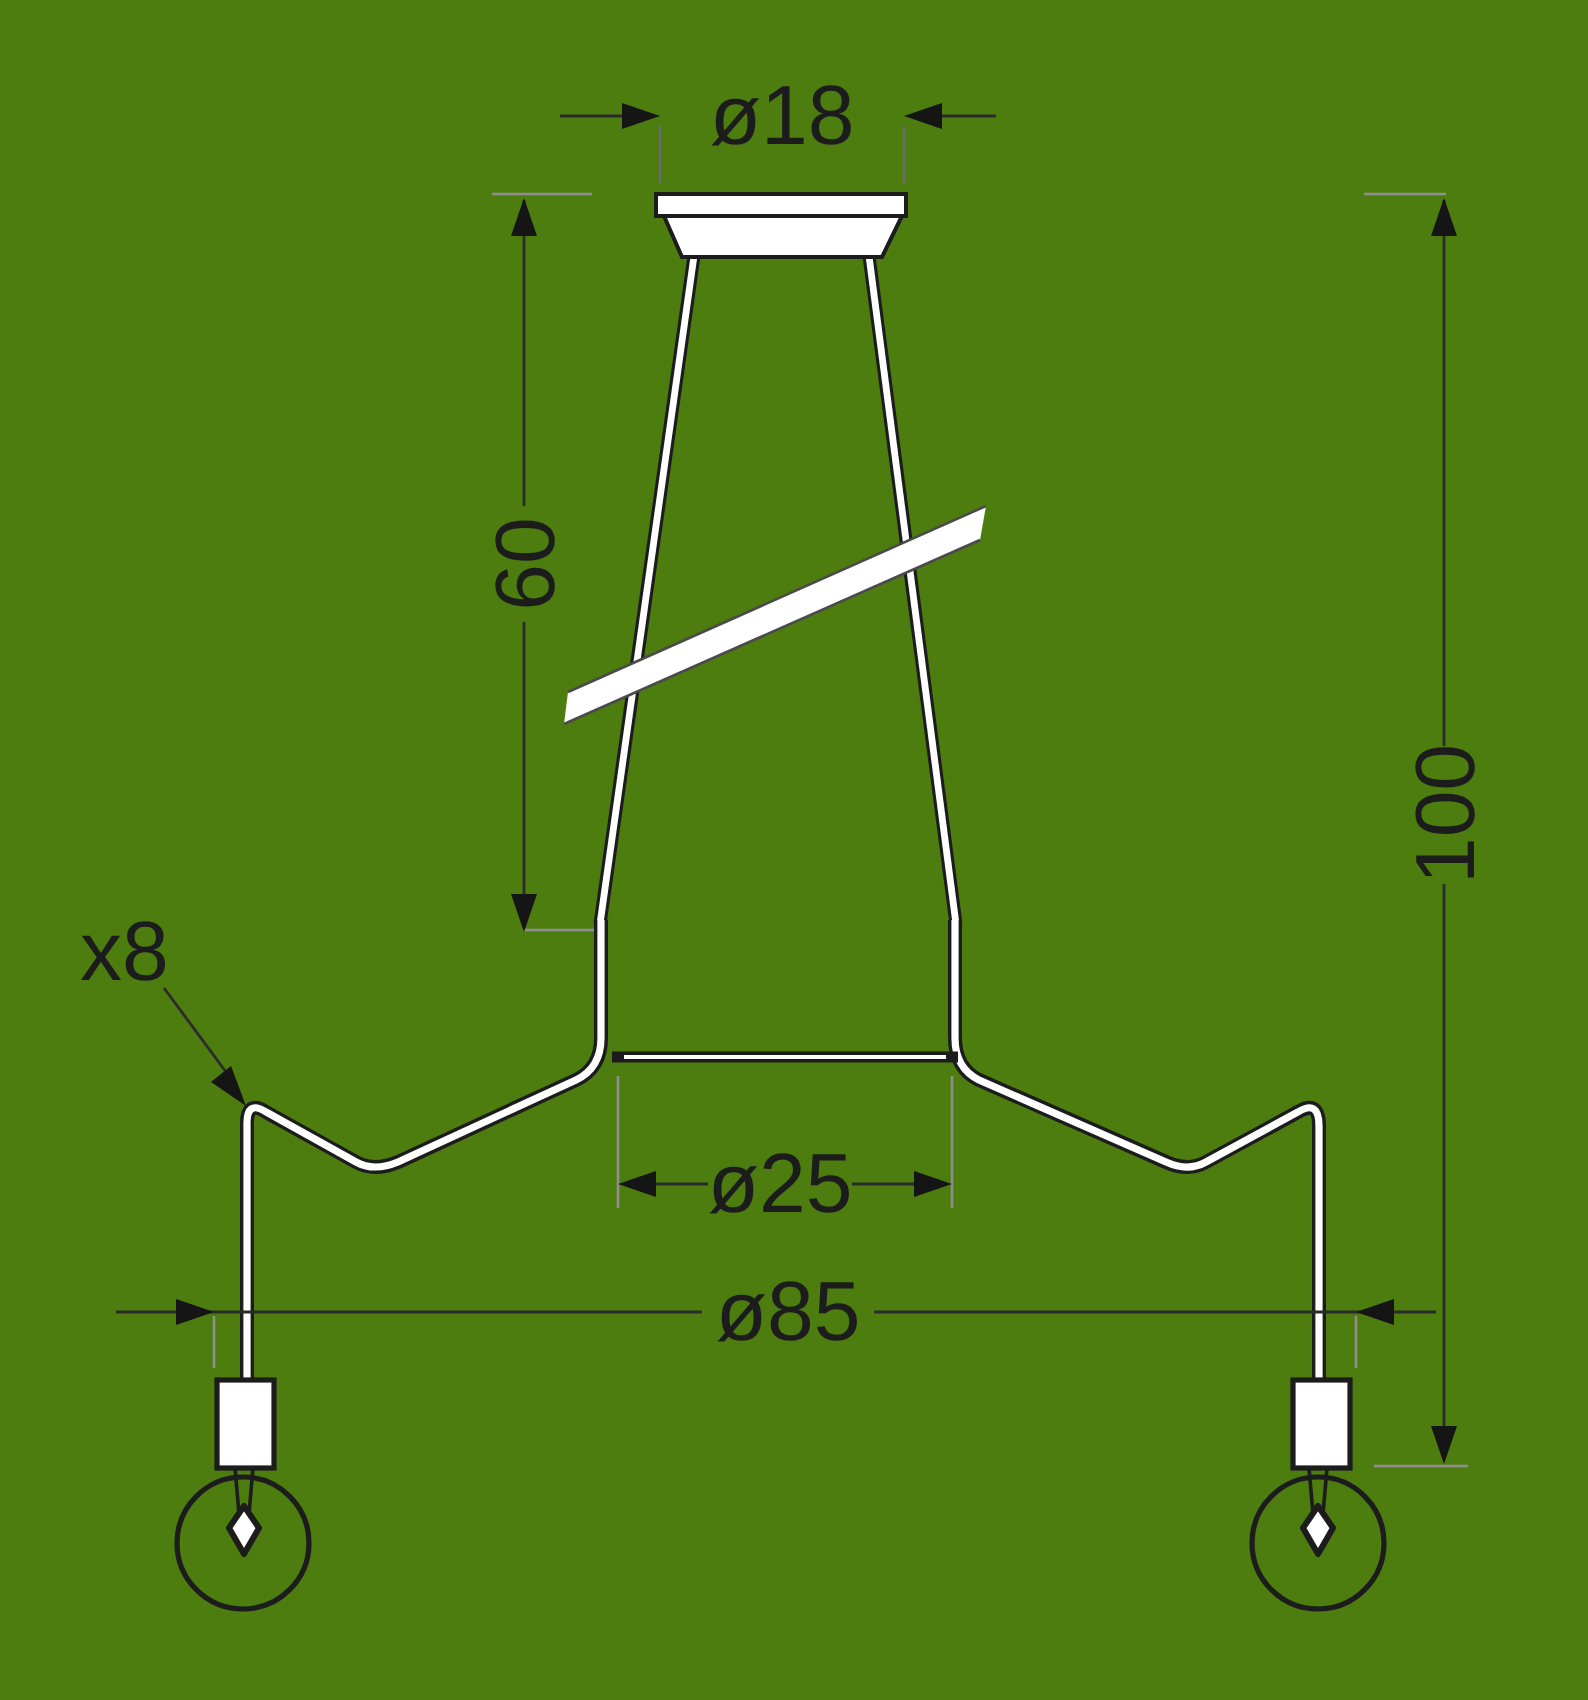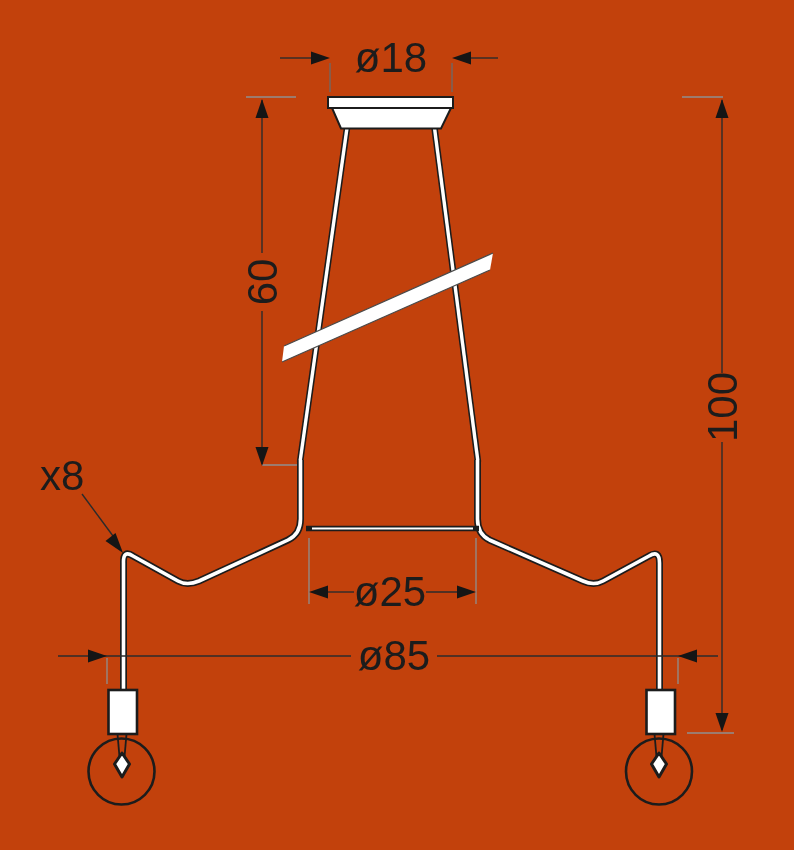--- a/index.html
+++ b/index.html
@@ -1,16 +1,16 @@
 <!DOCTYPE html>
 <html><head>
 <meta charset="utf-8">
 <style>
   html,body{margin:0;padding:0;background:#ffffff;}
-  .stage{position:relative;width:794px;height:850px;background:#c2410c;overflow:hidden;
+  .stage{position:relative;width:794px;height:850px;background:#4d7c0f;overflow:hidden;
          font-family:"Liberation Sans", sans-serif;}
   svg{display:block;}
   .dim-text{font-family:"Liberation Sans", sans-serif;font-size:42px;fill:#1c1c1c;}
   .dimline{stroke:#2b2b2b;stroke-width:1.4;fill:none;}
   .helper{stroke:#8f8f8f;stroke-width:1.3;fill:none;}
   .helper-dark{stroke:#6b6b6b;stroke-width:1.3;fill:none;}
   .arrow{fill:#151515;stroke:none;}
   .tube-out{stroke:#1c1c1c;fill:none;stroke-linecap:butt;}
   .tube-in{stroke:#ffffff;fill:none;stroke-linecap:butt;}
   .outline{stroke:#1c1c1c;fill:#ffffff;}

